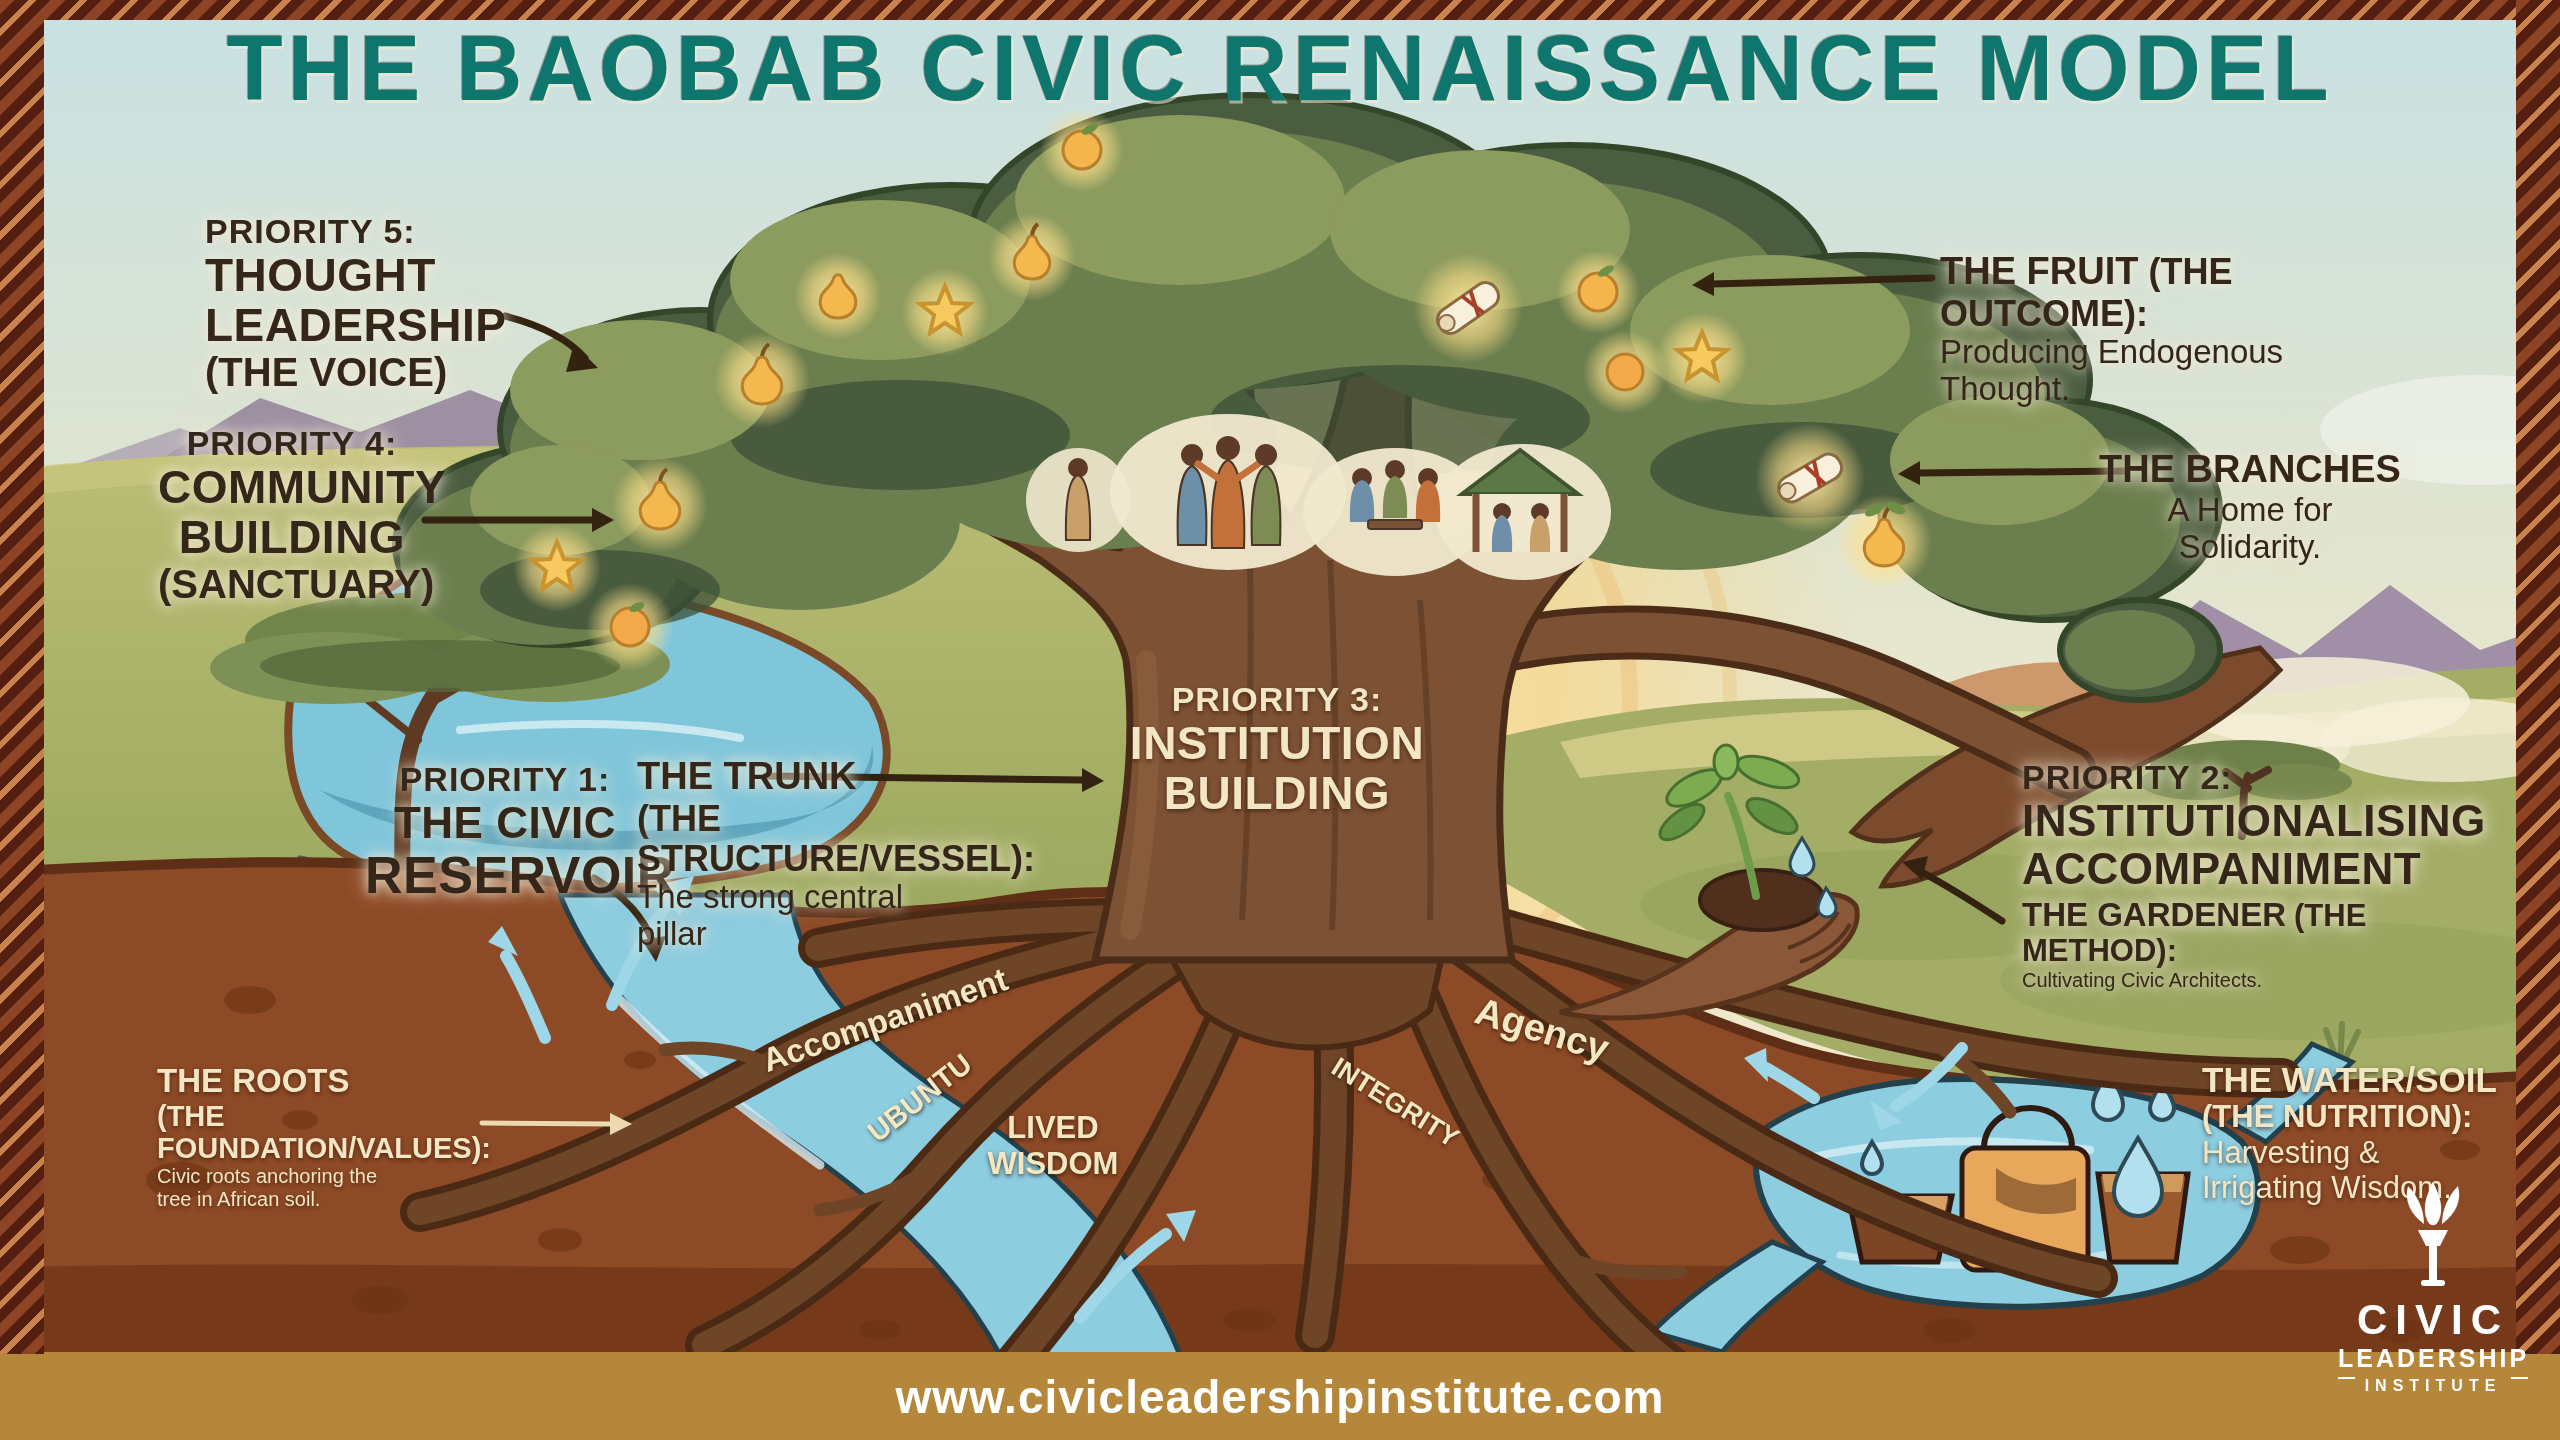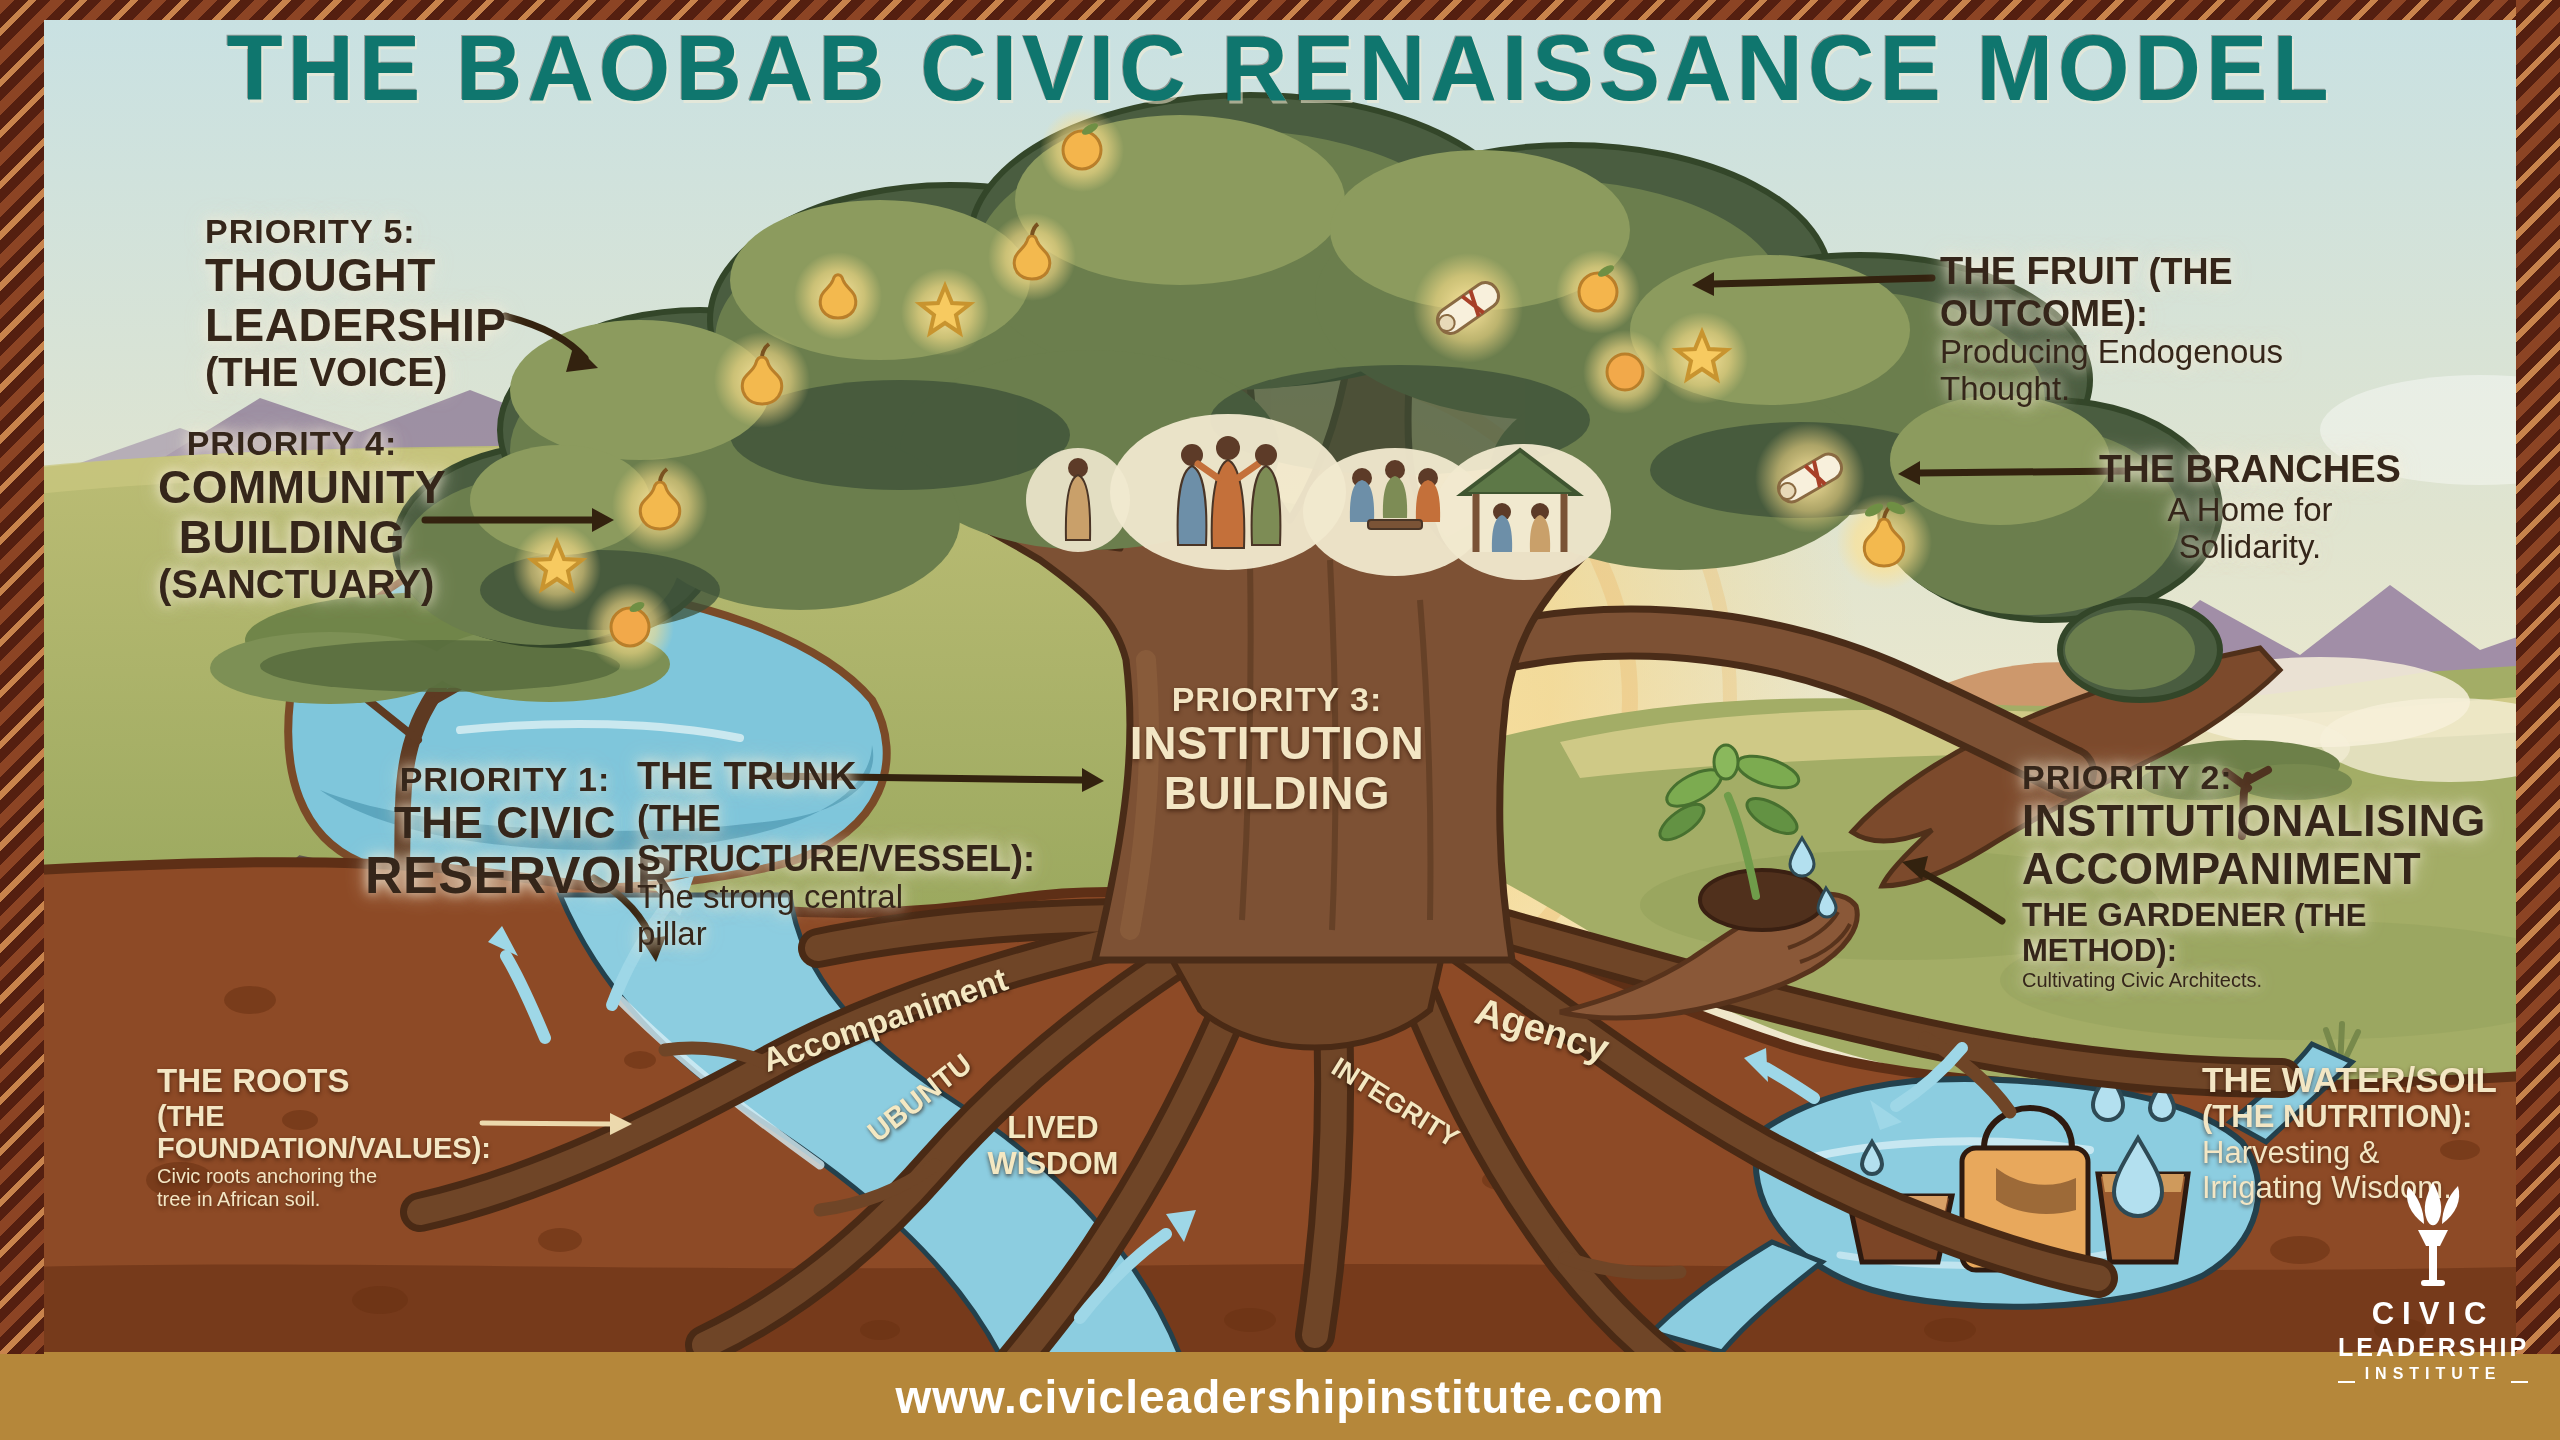--- a/index.html
+++ b/index.html
@@ -40,23 +40,23 @@
   #border-left{left:0;top:0;width:44px;height:1354px;}
   #border-right{right:0;top:0;width:44px;height:1354px;}
   #footer-bar{
     position:absolute;left:0;bottom:0;width:2560px;height:88px;background:#b5873a;z-index:8;
   }
   #footer-url{
     position:absolute;left:0;bottom:16px;width:2560px;text-align:center;z-index:8;
     color:#ffffff;font-size:46px;font-weight:700;letter-spacing:1px;
   }
   #logo{position:absolute;left:2338px;top:1182px;width:190px;z-index:10;text-align:center;color:#fff;}
-  #logo .l1{font-size:31px;font-weight:700;letter-spacing:8px;line-height:1.05;}
+  #logo .l1{font-size:42px;font-weight:700;letter-spacing:8px;line-height:1.05;}
   #logo .l2{font-size:25px;font-weight:700;letter-spacing:3px;line-height:1.3;}
-  #logo .l3row{display:flex;align-items:flex-end;justify-content:center;gap:10px;margin-top:2px;}
+  #logo .l3row{display:flex;align-items:flex-start;justify-content:center;gap:10px;margin-top:2px;}
   #logo .dash{display:inline-block;width:32px;border-top:2px solid #fff;}
   #logo .l3{font-size:16px;font-weight:600;letter-spacing:6px;}
 </style>
 </head>
 <body>
 
 <div>
 <svg id="scene" viewBox="0 0 2560 1440" preserveAspectRatio="none" xmlns="http://www.w3.org/2000/svg">
   <defs>
     <linearGradient id="sky" x1="0" y1="0" x2="0" y2="1">

